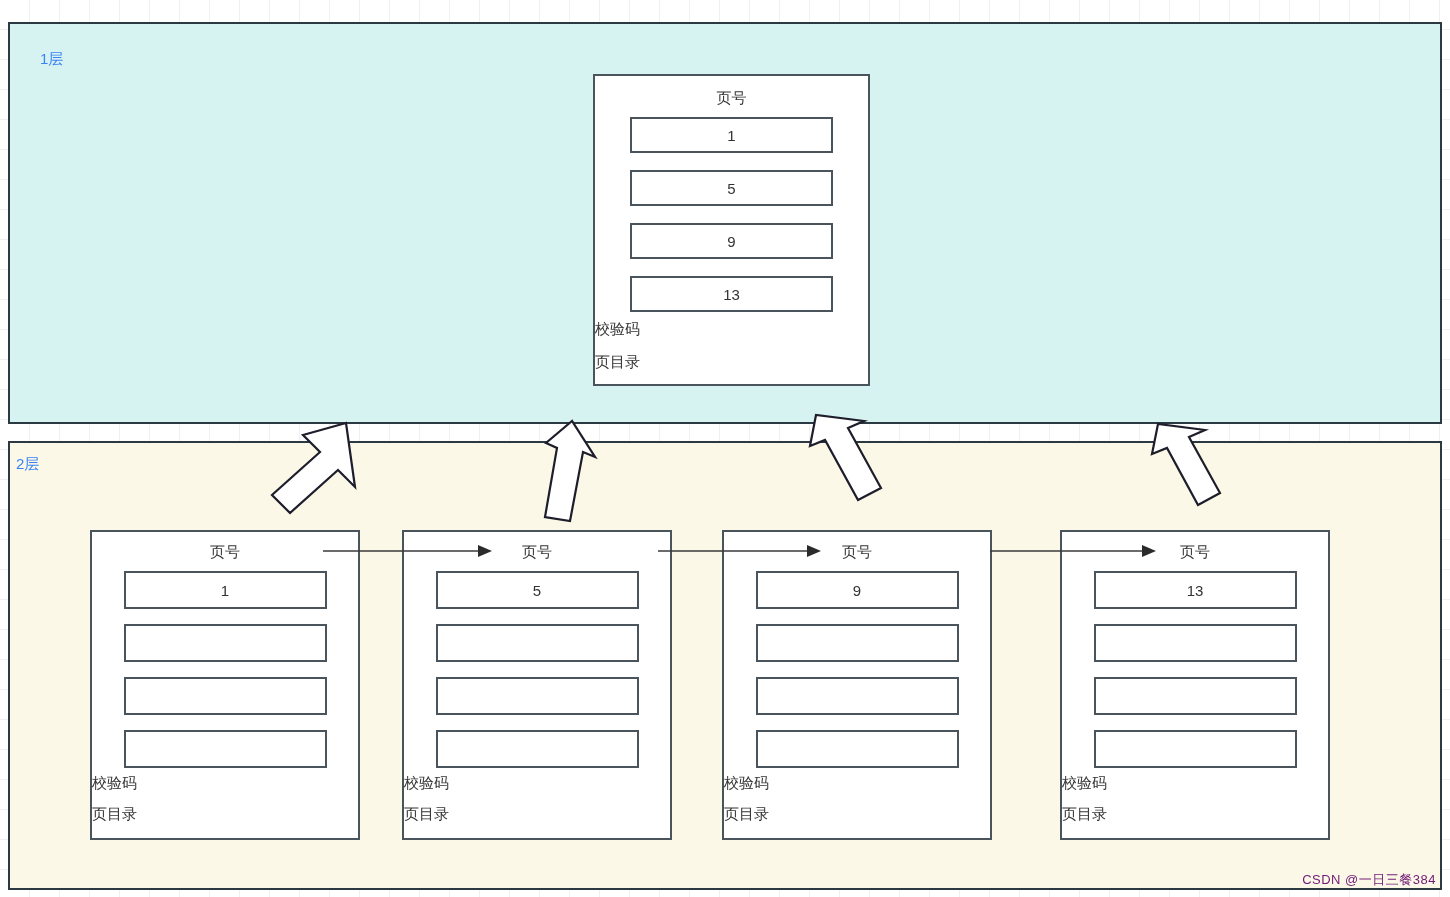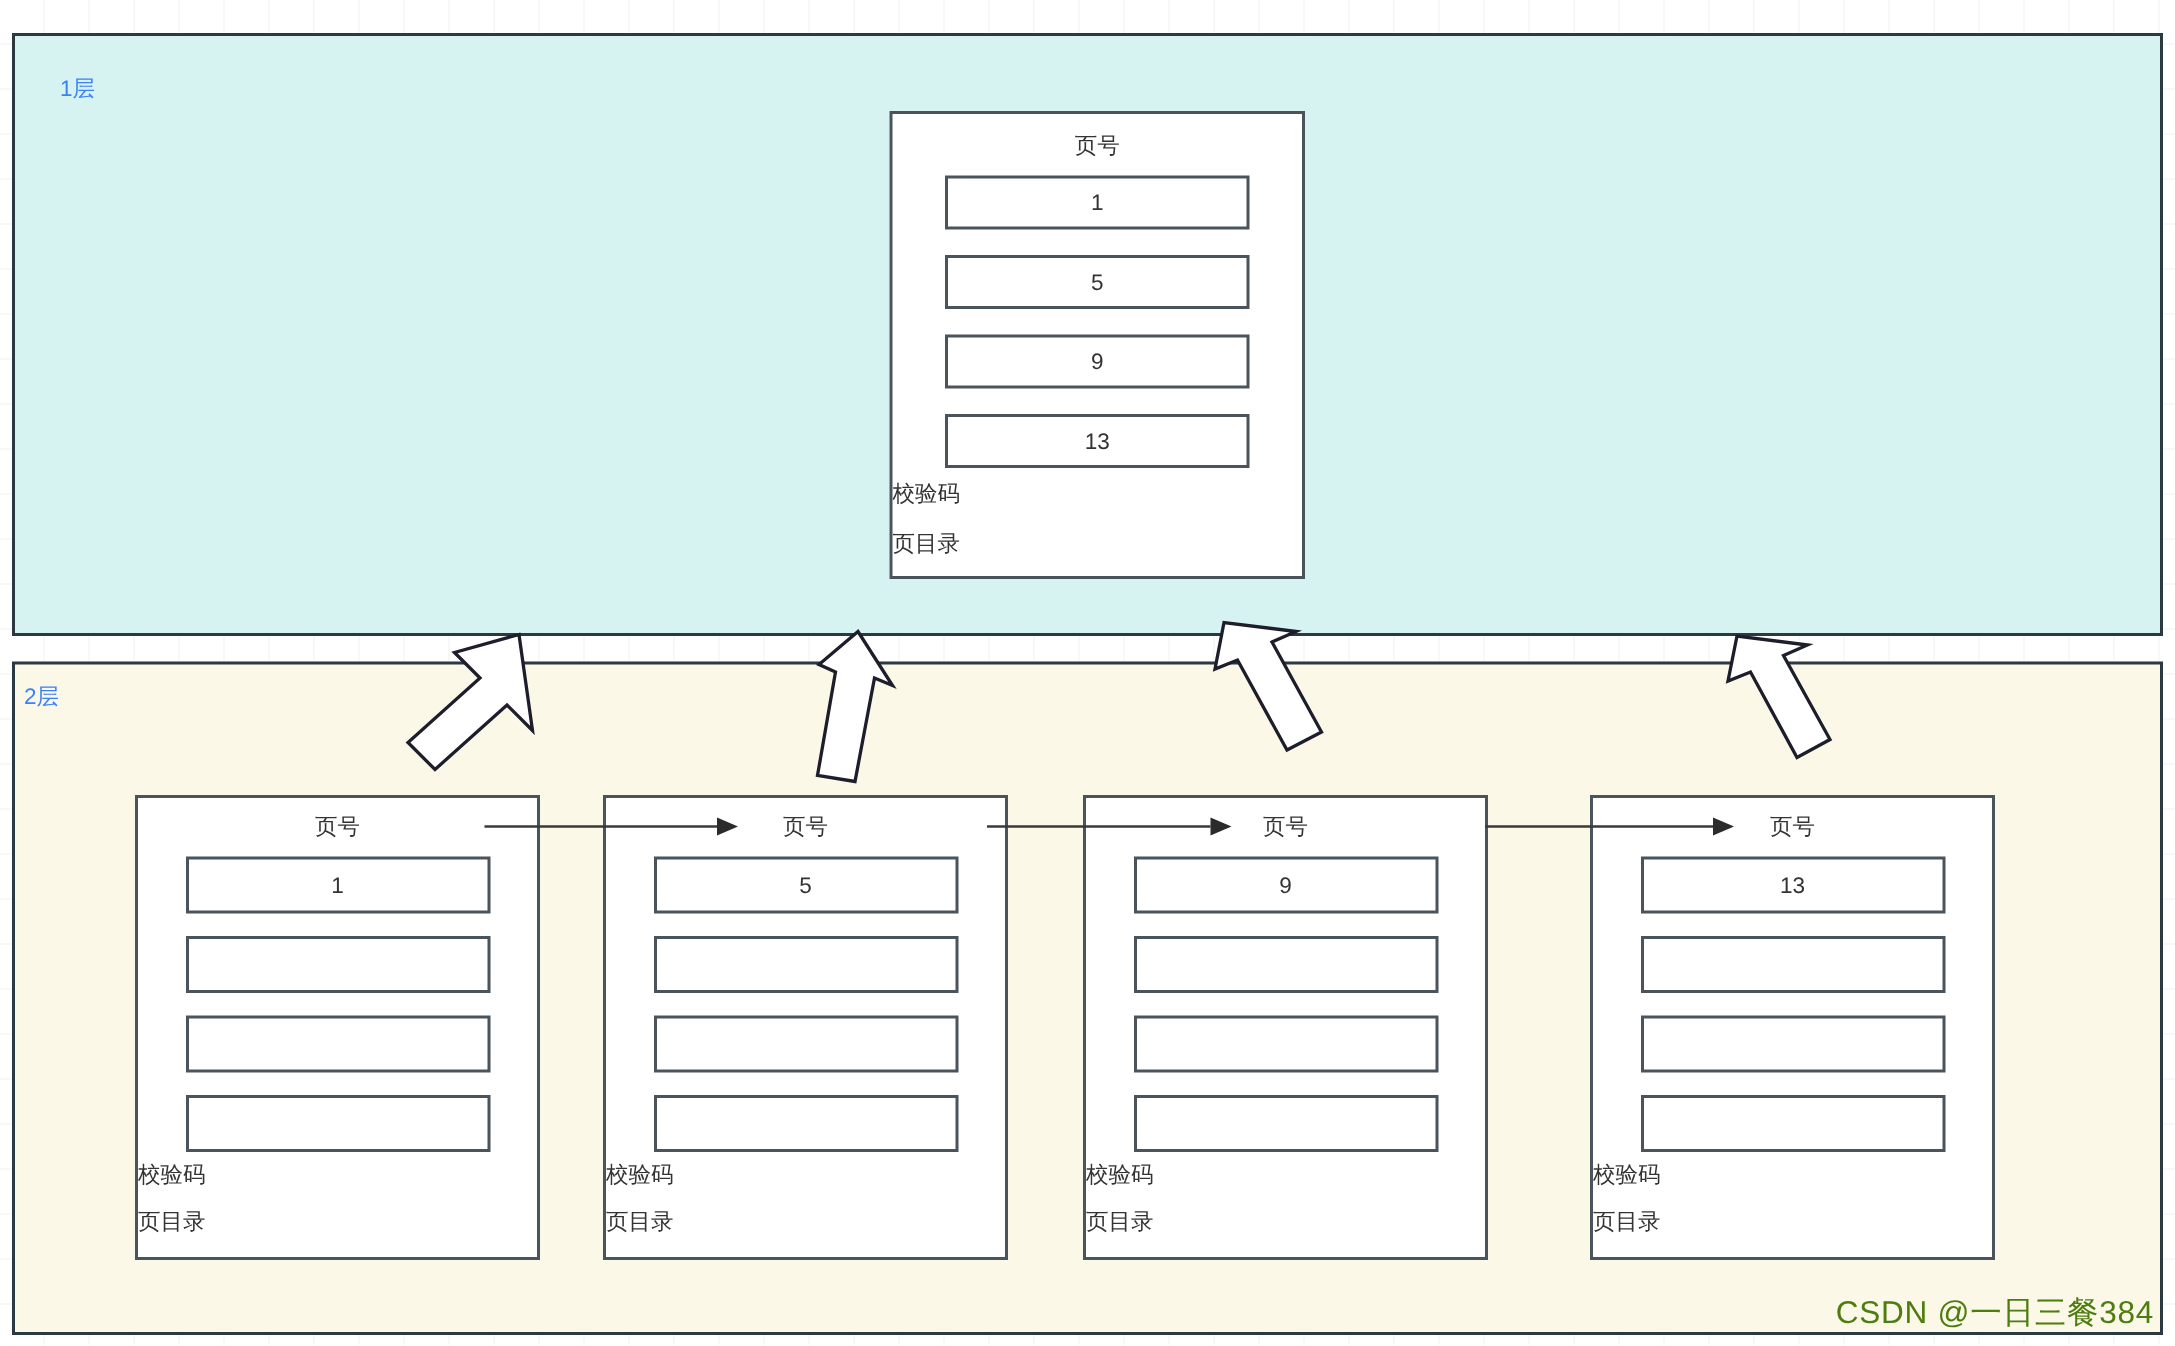--- a/index.html
+++ b/index.html
@@ -146,22 +146,22 @@
     fill: #ffffff;
     stroke: #1d1d2b;
     stroke-width: 2.2;
     stroke-linejoin: miter;
   }
 
   #watermark {
     position: absolute;
     right: 14px;
     bottom: 8px;
-    font-size: 21px;
-    color: #4d7c0f;
+    font-size: 13px;
+    color: #701a75;
     letter-spacing: 0.5px;
     white-space: nowrap;
     z-index: 20;
   }
 </style>
 </head>
 <body>
 
 <div id="grid-bg"></div>
 

